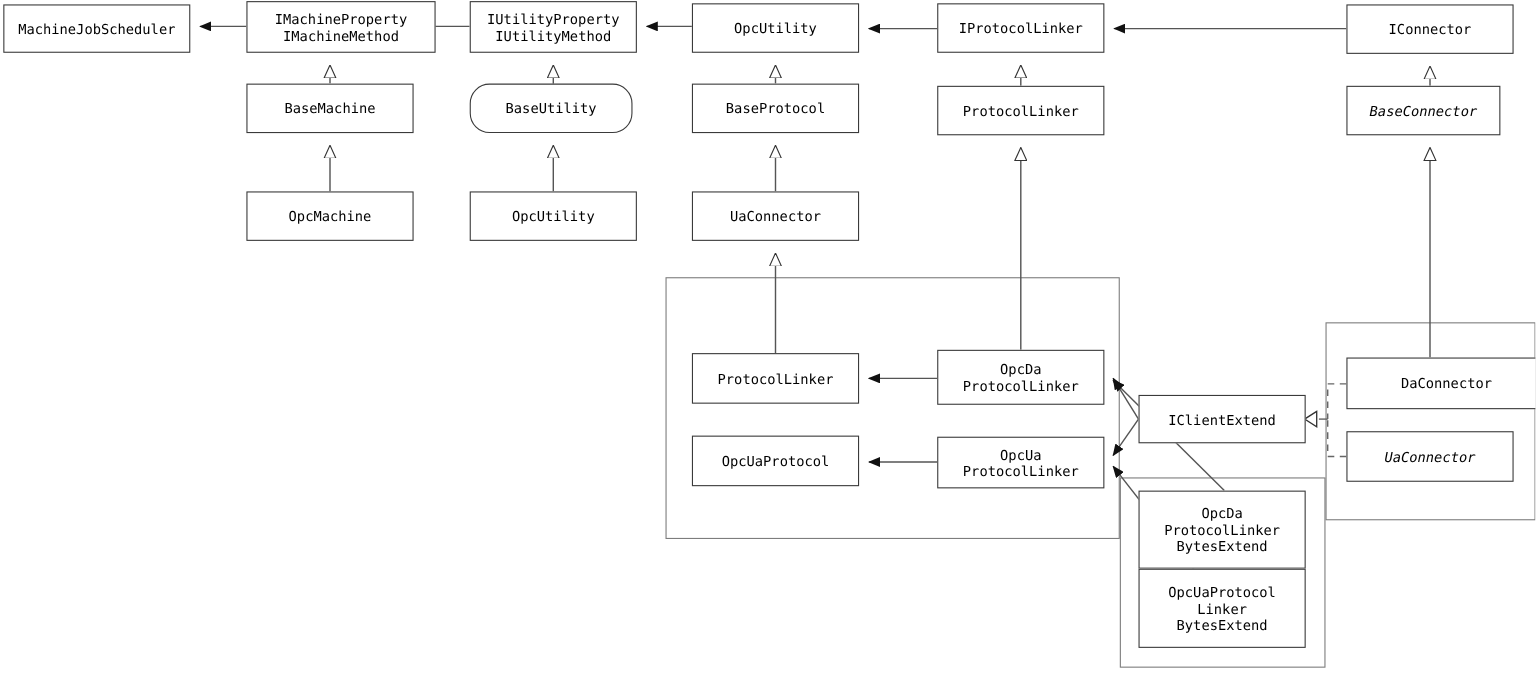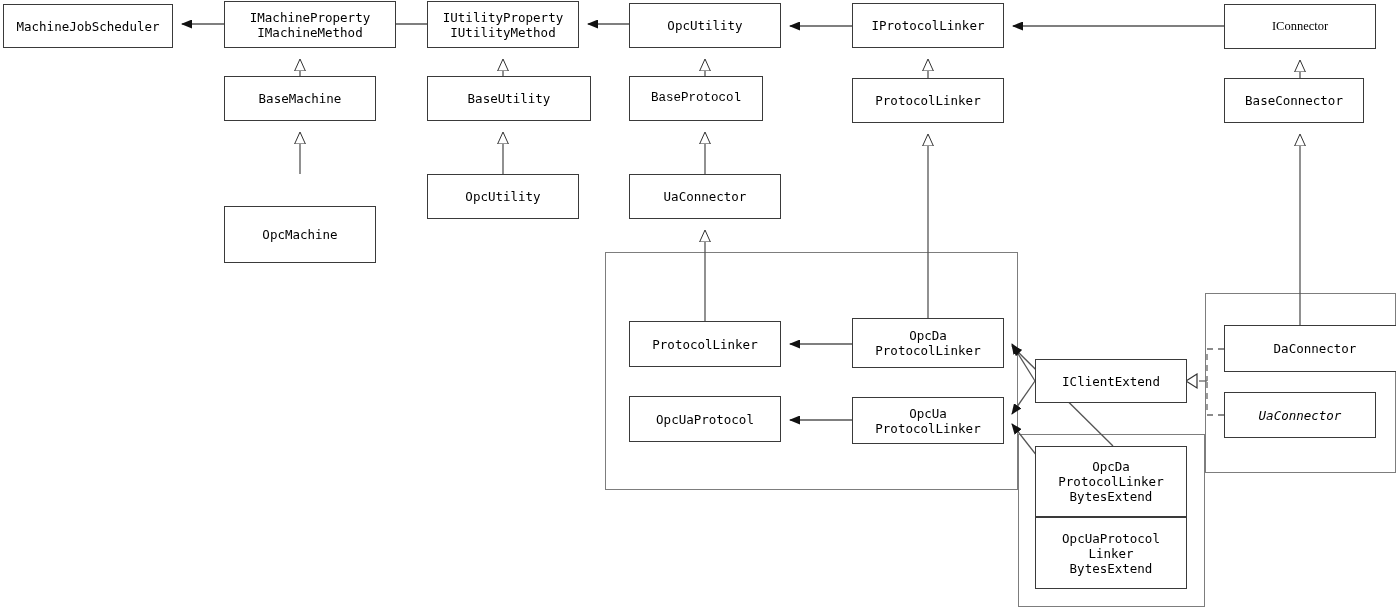--- a/index.html
+++ b/index.html
@@ -66,32 +66,32 @@
     </g>
     <g>
       <path d="M1197,374 L1186,381 L1197,388 z" fill="#ffffff" stroke="#333" stroke-width="1.2"></path>
     </g>
   </svg>
 
   <div class="box" id="n-machine_job_scheduler" style="left: 3px; top: 4px; width: 170px; height: 44px; text-align: center;">MachineJobScheduler</div>
   <div class="box" id="n-imachine_property" style="left: 224px; top: 1px; width: 172px; height: 47px;">IMachineProperty
 IMachineMethod</div>
   <div class="box" id="n-base_machine" style="left: 224px; top: 76px; width: 152px; height: 45px;">BaseMachine</div>
-  <div class="box" id="n-opc_machine" style="left: 224px; top: 174px; width: 152px; height: 57px; margin-top: 32px;">OpcMachine</div>
+  <div class="box" id="n-opc_machine" style="left: 224px; top: 174px; width: 152px; height: 45px;">OpcMachine</div>
   <div class="box" id="n-iutility_property" style="left: 427px; top: 1px; width: 152px; height: 47px;">IUtilityProperty
 IUtilityMethod</div>
-  <div class="box" id="n-base_utility" style="left: 427px; top: 76px; width: 164px; height: 45px;">BaseUtility</div>
+  <div class="box" id="n-base_utility" style="left: 427px; top: 76px; width: 148px; height: 45px; border-radius: 18px;">BaseUtility</div>
   <div class="box" id="n-opc_utility" style="left: 427px; top: 174px; width: 152px; height: 45px;">OpcUtility</div>
   <div class="box" id="n-iprotocol" style="left: 629px; top: 3px; width: 152px; height: 45px;">OpcUtility</div>
-  <div class="box" id="n-base_protocol" style="left: 629px; top: 76px; width: 134px; height: 45px; font-family: Liberation Mono, monospace;">BaseProtocol</div>
+  <div class="box" id="n-base_protocol" style="left: 629px; top: 76px; width: 152px; height: 45px;">BaseProtocol</div>
   <div class="box" id="n-opc_protocol" style="left: 629px; top: 174px; width: 152px; height: 45px;">UaConnector</div>
   <div class="box" id="n-iprotocol_linker" style="left: 852px; top: 3px; width: 152px; height: 45px;">IProtocolLinker</div>
   <div class="box" id="n-protocol_linker" style="left: 852px; top: 78px; width: 152px; height: 45px;">ProtocolLinker</div>
-  <div class="box" id="n-iconnector" style="left: 1224px; top: 4px; width: 152px; height: 45px; font-family: Liberation Serif, serif;">IConnector</div>
-  <div class="box" id="n-base_connector" style="left: 1224px; top: 78px; width: 140px; height: 45px;">BaseConnector</div>
+  <div class="box" id="n-iconnector" style="left: 1224px; top: 4px; width: 152px; height: 45px;">IConnector</div>
+  <div class="box" id="n-base_connector" style="left: 1224px; top: 78px; width: 140px; height: 45px; font-style: italic;">BaseConnector</div>
   <div class="box" id="n-opc_da_protocol" style="left: 629px; top: 321px; width: 152px; height: 46px;">ProtocolLinker</div>
   <div class="box" id="n-opc_ua_protocol" style="left: 629px; top: 396px; width: 152px; height: 46px;">OpcUaProtocol</div>
   <div class="box" id="n-opc_da_protocol_linker" style="left: 852px; top: 318px; width: 152px; height: 50px;">OpcDa
 ProtocolLinker</div>
   <div class="box" id="n-opc_ua_protocol_linker" style="left: 852px; top: 397px; width: 152px; height: 47px;">OpcUa
 ProtocolLinker</div>
   <div class="box" id="n-iclient_extend" style="left: 1035px; top: 359px; width: 152px; height: 44px;">IClientExtend</div>
   <div class="box" id="n-opc_da_protocol_linker_bytes_extend" style="left: 1035px; top: 446px; width: 152px; height: 71px;">OpcDa
 ProtocolLinker
 BytesExtend</div>

